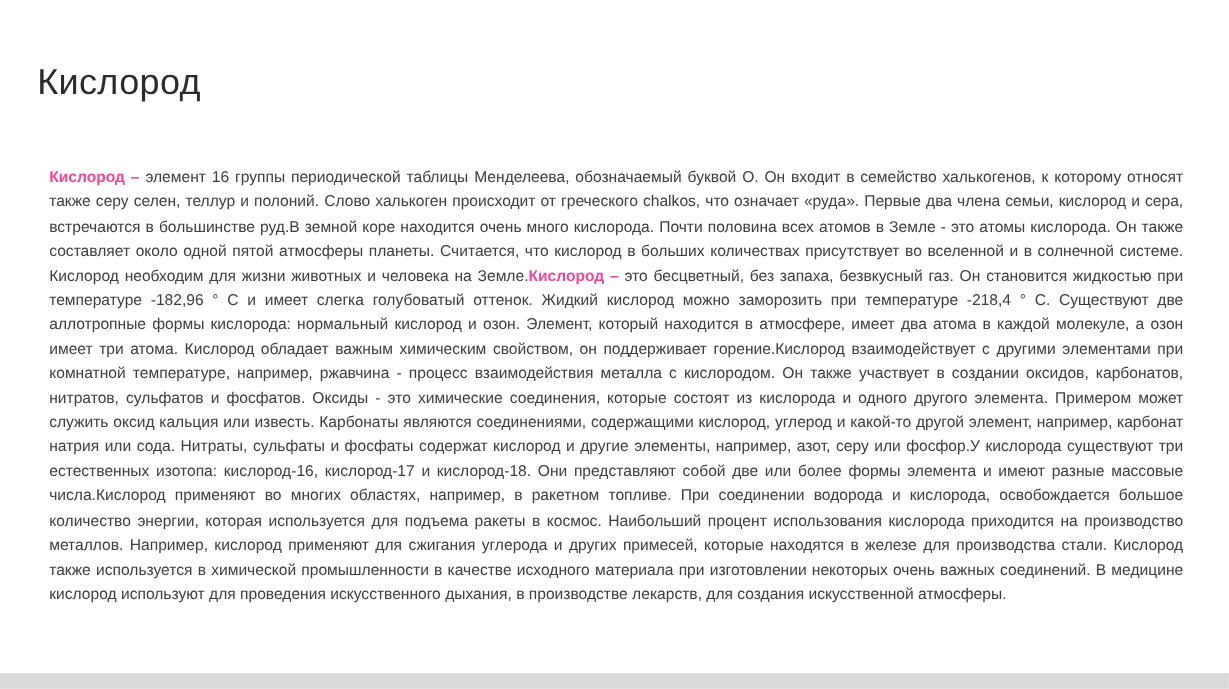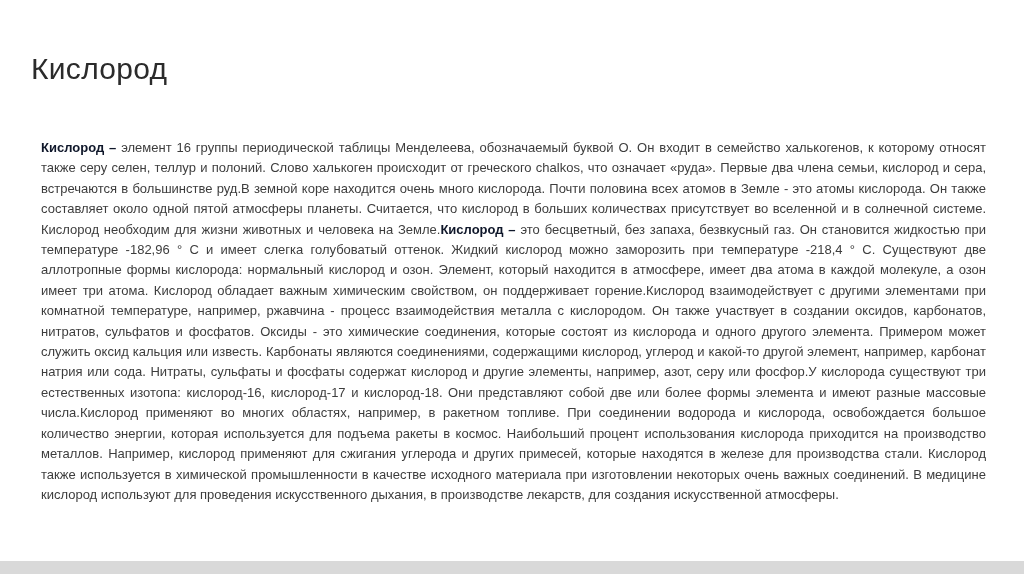--- a/index.html
+++ b/index.html
@@ -29,21 +29,21 @@
     left: 41px;
     top: 138px;
     width: 945px;
     font-size: 13px;
     line-height: 20.4px;
     color: #3d3d3d;
     text-align: justify;
   }
   .body-text strong {
     font-weight: 700;
-    color: #0f172a;
+    color: #ec4899;
   }
   .bottom-strip {
     position: absolute;
     left: 0;
     bottom: 0;
     width: 100%;
     height: 13px;
     background: #d9d9d9;
   }
 </style>

